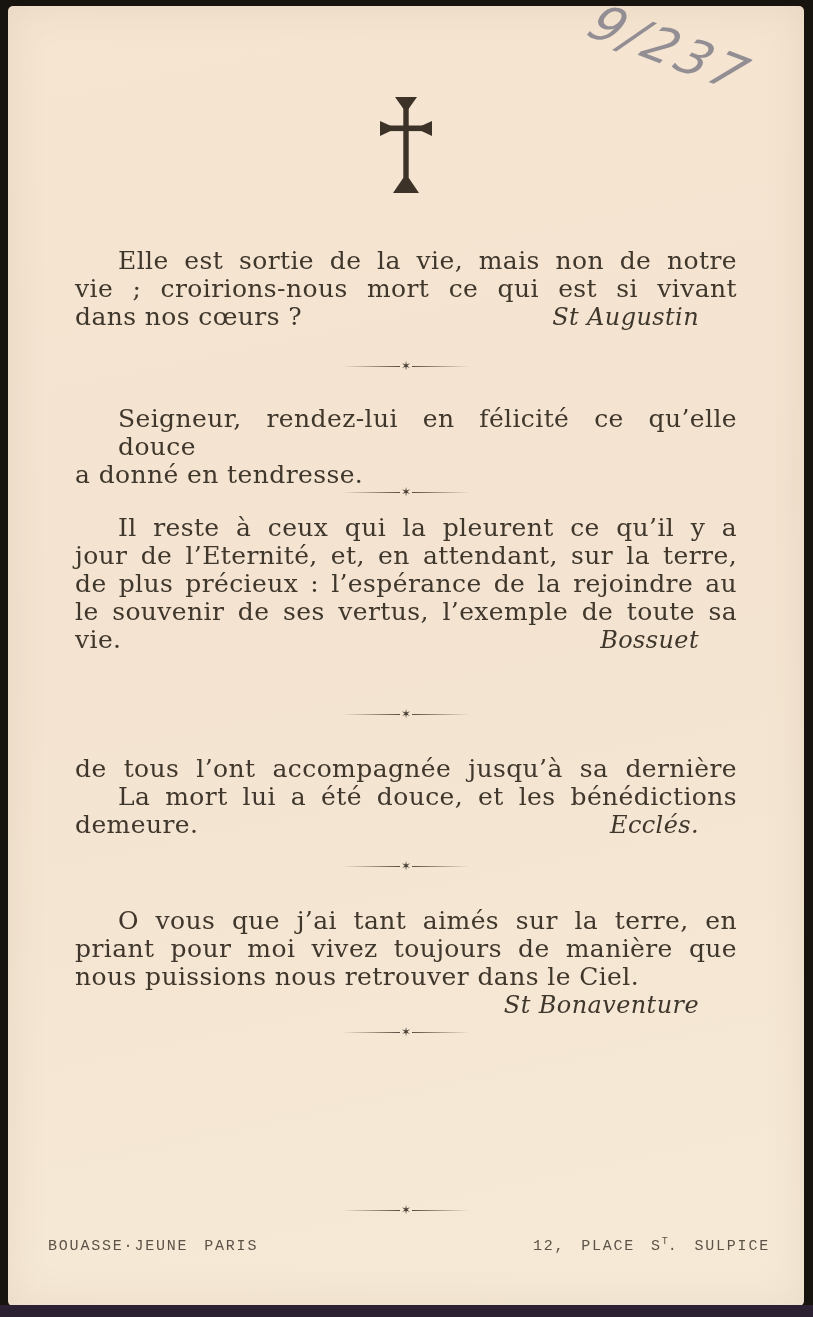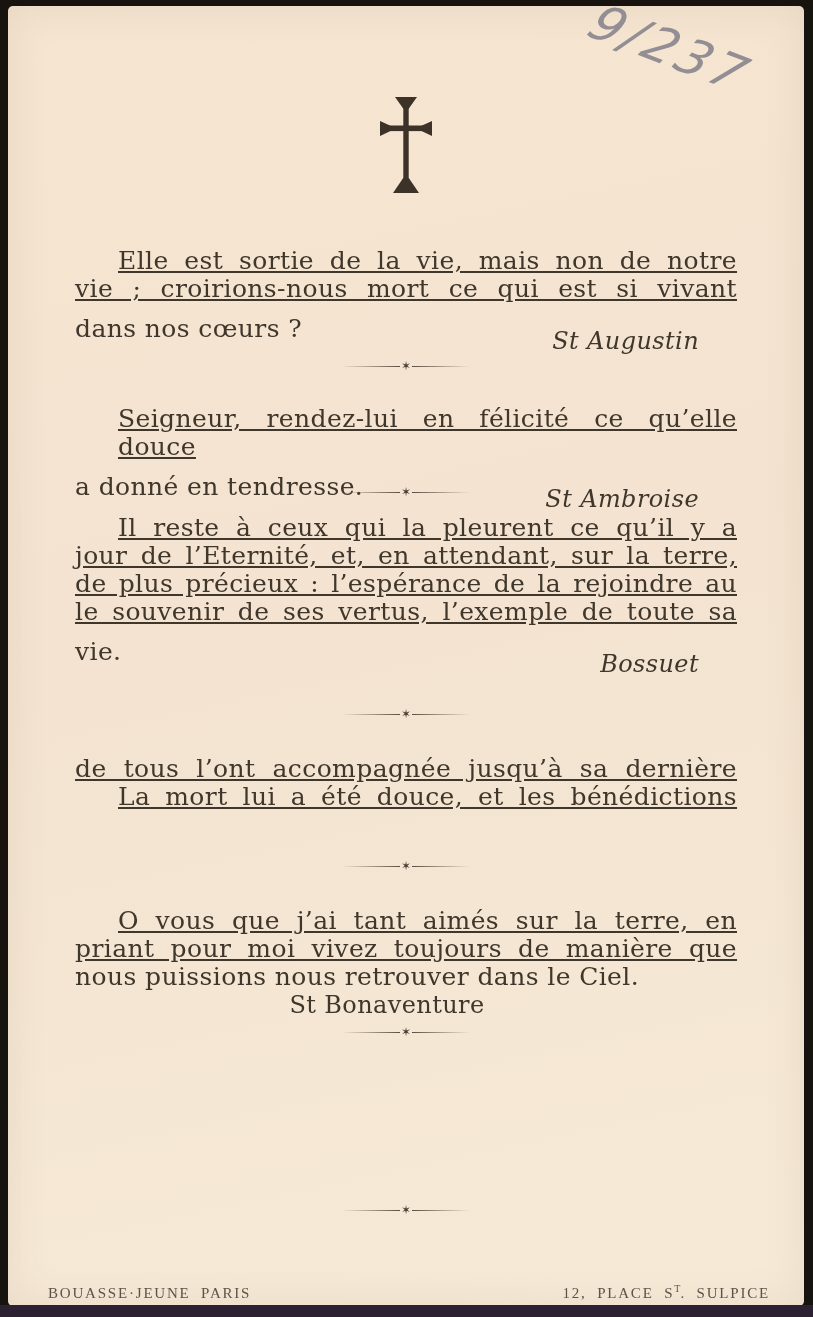--- a/index.html
+++ b/index.html
@@ -32,50 +32,48 @@
   }
   .quote {
     position:absolute; left:67px; width:662px;
     font-size:25px; line-height:28px; color:#40372c;
     letter-spacing:0.4px;
   }
   .jline {
     display:block;
     text-align:justify; text-align-last:justify;
     white-space:normal;
-    text-decoration:underline;
   }
   .jline.indent { padding-left:43px; }
   .lastline {
     display:flex; justify-content:space-between; align-items:center;
   }
   .attr {
     font-style:italic; font-size:24px; padding-right:38px;
     white-space:nowrap;
-    margin-top:24px;
   }
-  .attr-own-line { display:block; text-align:center; padding-right:38px;
-    font-size:24px; }
+  .attr-own-line { display:block; text-align:right; padding-right:38px;
+    font-style:italic; font-size:24px; }
   .divider {
     position:absolute; left:0; width:100%; height:16px;
     display:flex; align-items:center; justify-content:center;
   }
   .divider .seg {
     width:58px; height:1px; background:#6f6050;
   }
   .divider .seg.left  { background:linear-gradient(90deg, rgba(111,96,80,0), #5c4f41); }
   .divider .seg.right { background:linear-gradient(90deg, #5c4f41, rgba(111,96,80,0)); }
   .divider .star {
     font-family:"DejaVu Sans", sans-serif;
     font-size:12px; line-height:12px; color:#463c31; margin:0 1px;
   }
   .footer {
-    position:absolute; left:40px; right:34px; top:1277px;
+    position:absolute; left:40px; right:34px; top:1230px;
     display:flex; justify-content:space-between; align-items:baseline;
-    font-family:Liberation Serif, serif;
+    font-family:Liberation Mono, monospace;
     font-size:15px; letter-spacing:1.8px; word-spacing:5px;
     color:#5d5348;
   }
   .footer .addr sup {
     font-size:10px; letter-spacing:0;
   }
   .cross-svg { display:block; }
 </style>
 </head>
 <body>
@@ -109,21 +107,20 @@
   <div class="divider" style="top:352px">
     <span class="seg left"></span>
     <span class="star">✶</span>
     <span class="seg right"></span>
   </div>
 
   <div class="quote" style="top:399px">
     <span class="jline indent">Seigneur, rendez-lui en félicité ce qu’elle douce</span>
     <span class="lastline">
       <span>a donné en tendresse.</span>
-      <span class="attr">St Ambroise</span>
     </span>
   </div>
 
   <div class="divider" style="top:478px">
     <span class="seg left"></span>
     <span class="star">✶</span>
     <span class="seg right"></span>
   </div>
 
   <div class="quote" style="top:508px">
@@ -139,20 +136,24 @@
 
   <div class="divider" style="top:700px">
     <span class="seg left"></span>
     <span class="star">✶</span>
     <span class="seg right"></span>
   </div>
 
   <div class="quote" style="top:749px">
     <span class="jline">de tous l’ont accompagnée jusqu’à sa dernière</span>
     <span class="jline indent">La mort lui a été douce, et les bénédictions</span>
+    <span class="lastline">
+      <span>demeure.</span>
+      <span class="attr">Ecclés.</span>
+    </span>
   </div>
 
   <div class="divider" style="top:852px">
     <span class="seg left"></span>
     <span class="star">✶</span>
     <span class="seg right"></span>
   </div>
 
   <div class="quote" style="top:901px">
     <span class="jline indent">O vous que j’ai tant aimés sur la terre, en</span>

